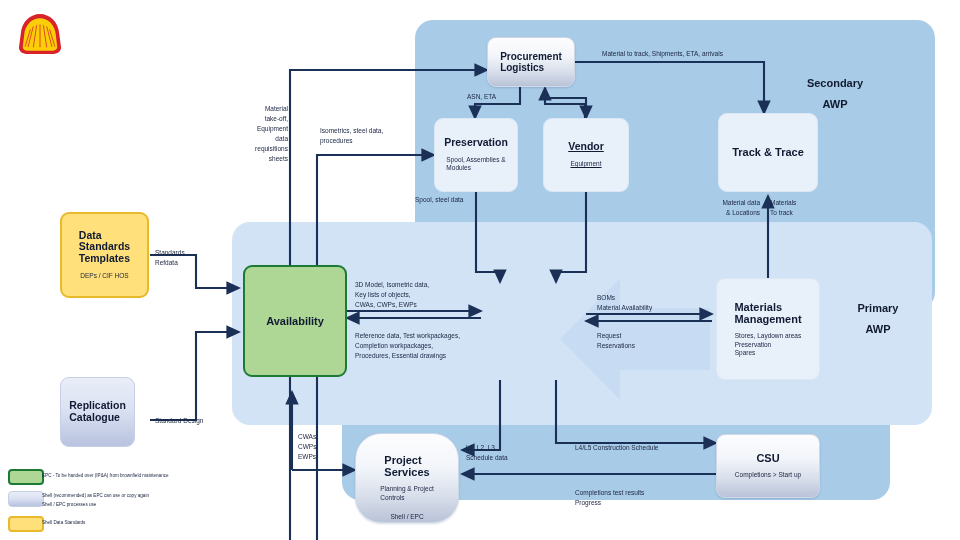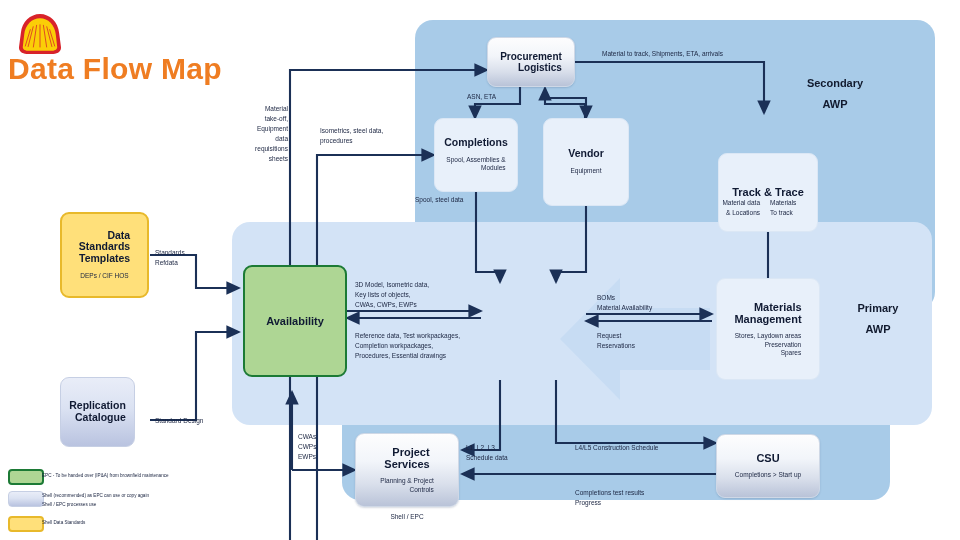--- a/index.html
+++ b/index.html
@@ -17,21 +17,21 @@
   .bigarrow{position:absolute;opacity:.55;}
 
   
   #logo{position:absolute;left:16px;top:12px;width:48px;height:44px;}
   #title{position:absolute;left:8px;top:52px;font-size:30px;font-weight:bold;color:#ef7d22;
          letter-spacing:.3px;white-space:nowrap;}
 
   
   .node{position:absolute;border-radius:9px;box-sizing:border-box;
         display:flex;flex-direction:column;align-items:center;justify-content:center;
-        text-align:right;color:#101a33;}
+        text-align:left;color:#101a33;}
   .node .ttl{font-weight:bold;line-height:1.12;}
   .node .sub{font-size:6.5px;line-height:1.3;margin-top:7px;font-weight:normal;color:#1a2440;}
 
   
   .chrome{background:linear-gradient(180deg,#fdfdfe 0%,#f2f5fa 38%,#d9dfeb 70%,#b9c3d8 100%);
           border:1px solid #cfd8e6;
           box-shadow:0 1px 2px rgba(30,50,90,.18);}
   
   .pale{background:#e8f0fa;border:1px solid #dbe7f5;}
   
@@ -76,21 +76,20 @@
     <g stroke="#d8232a" stroke-width="1.6" fill="none">
       <path d="M50 26 L50 74"></path>
       <path d="M43 27 L36 74"></path>
         <path d="M57 27 L64 74"></path>
       <path d="M36 30 L25 73"></path>
         <path d="M64 30 L75 73"></path>
       <path d="M30 36 L19 72"></path>
         <path d="M70 36 L81 72"></path>
     </g>
   </svg>
-  <div id="title">Data Flow Map</div>
 
   <svg id="wires">
     <defs>
       <marker id="ah" markerWidth="7" markerHeight="7" refX="6" refY="3.2" orient="auto">
         <path d="M0,0 L7,3.2 L0,6.4 Z" fill="#1b3056"></path>
       </marker>
     </defs>
     <g stroke="#1b3056" stroke-width="2.1" fill="none" marker-end="url(#ah)">
 
       <path d="M290,540 L290,70 L487,70"></path>
@@ -136,31 +135,31 @@
       <path d="M716,474 L462,474"></path>
     </g>
   </svg>
 
   <div class="node chrome" style="left:487px;top:37px;width:88px;height:50px;font-size:10px;">
     <div class="ttl" style="white-space: pre-line;">Procurement
 Logistics</div>
   </div>
 
   <div class="node pale" style="left:434px;top:118px;width:84px;height:74px;font-size:10.5px;">
-    <div class="ttl" style="white-space: pre-line;">Completions</div>
+    <div class="ttl" style="white-space: pre-line;">Preservation</div>
     <div class="sub" style="white-space: pre-line;">Spool, Assemblies &amp;
 Modules</div>
   </div>
 
-  <div class="node pale" style="left:543px;top:118px;width:86px;height:88px;font-size:10.5px;">
+  <div class="node pale" style="left:543px;top:118px;width:86px;height:74px;font-size:10.5px;text-decoration:underline;">
     <div class="ttl" style="white-space: pre-line;">Vendor</div>
     <div class="sub" style="white-space: pre-line;">Equipment</div>
   </div>
 
-  <div class="node pale" style="left:718px;top:113px;width:100px;height:79px;font-size:11px;margin-top:40px;">
+  <div class="node pale" style="left:718px;top:113px;width:100px;height:79px;font-size:11px;">
     <div class="ttl" style="white-space: pre-line;">Track &amp; Trace</div>
   </div>
 
   <div class="node yellow" style="left:60px;top:212px;width:89px;height:86px;font-size:10.5px;">
     <div class="ttl" style="white-space: pre-line;">Data
 Standards
 Templates</div>
     <div class="sub" style="white-space: pre-line;">DEPs / CIF HOS</div>
   </div>
 
@@ -175,21 +174,21 @@
 
 
   <div class="node pale" style="left:716px;top:278px;width:104px;height:102px;font-size:11px;">
     <div class="ttl" style="white-space: pre-line;">Materials
 Management</div>
     <div class="sub" style="white-space: pre-line;">Stores, Laydown areas
 Preservation
 Spares</div>
   </div>
 
-  <div class="node chrome" style="left:355px;top:433px;width:104px;height:74px;font-size:11px;">
+  <div class="node chrome" style="left:355px;top:433px;width:104px;height:90px;font-size:11px;border-radius:26px;">
     <div class="ttl" style="white-space: pre-line;">Project
 Services</div>
     <div class="sub" style="white-space: pre-line;">Planning &amp; Project
 Controls</div>
   </div>
   <div class="lbl c" style="left: 355px; top: 512px; width: 104px; white-space: pre-line;">Shell / EPC</div>
 
   <div class="node chrome" style="left:716px;top:434px;width:104px;height:64px;font-size:11px;">
     <div class="ttl" style="white-space: pre-line;">CSU</div>
     <div class="sub" style="white-space: pre-line;">Completions &gt; Start up</div>

